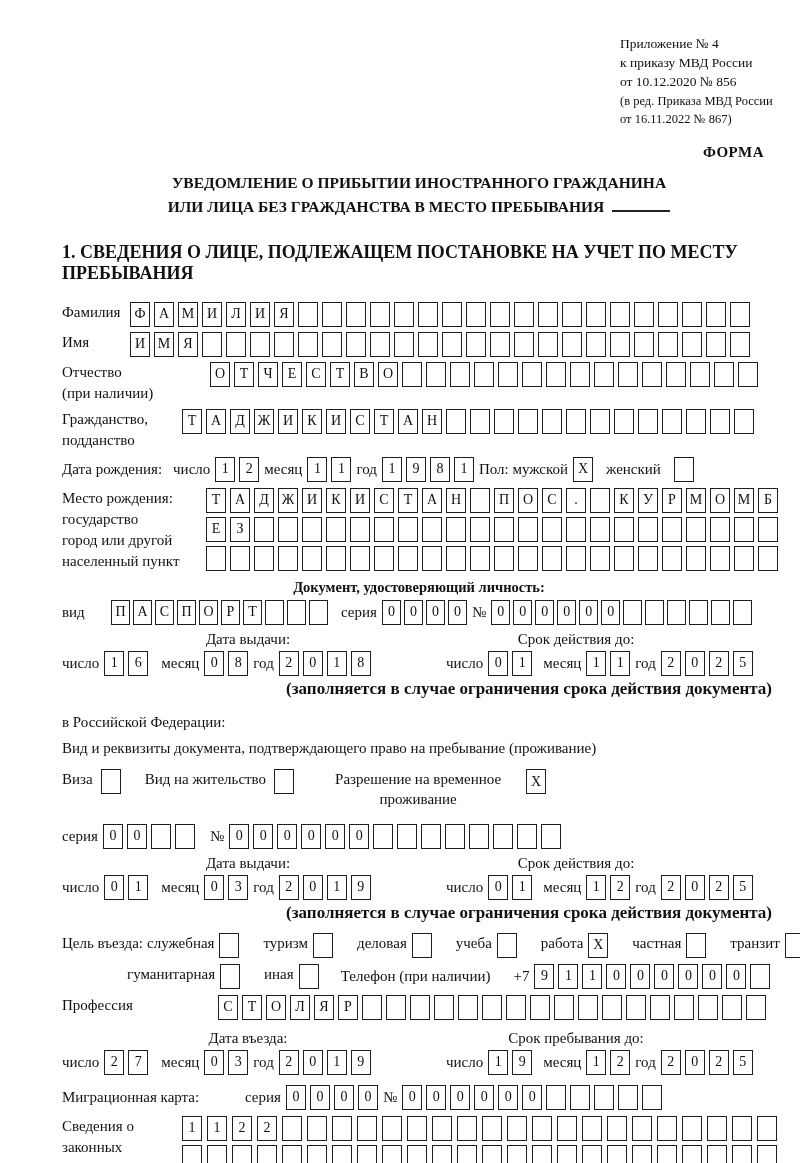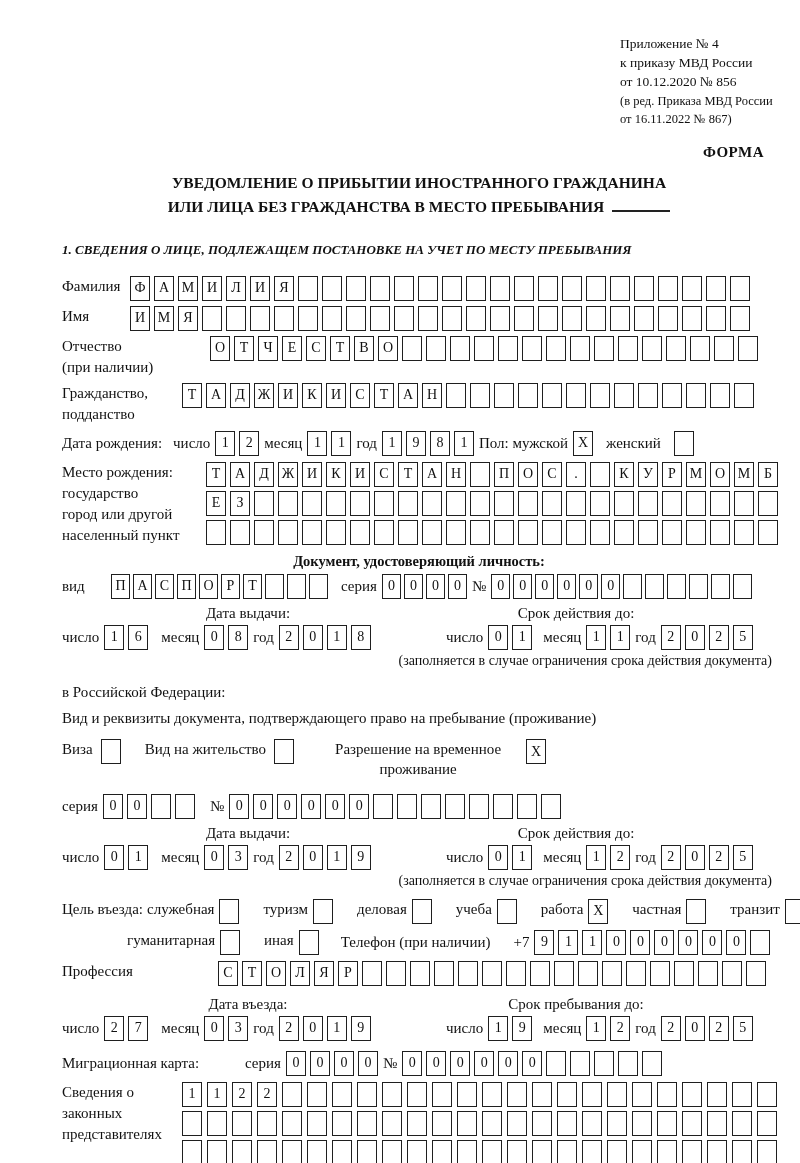--- a/index.html
+++ b/index.html
@@ -7,39 +7,39 @@
   .page {
     width:800px; height:1163px; background:#fff; color:#111;
     font-family:"Liberation Serif","DejaVu Serif",serif;
     font-size:15px; padding:34px 24px 30px 62px; overflow:hidden;
   }
   .hdr-block { margin-left:558px; line-height:1.42; font-size:13.5px; }
   .hdr-amend { margin-left:558px; line-height:1.4; font-size:12.5px; margin-top:2px; }
   .forma { text-align:right; font-weight:bold; font-size:15px; margin:16px 12px 10px 0; letter-spacing:.5px; }
   .title { text-align:center; font-weight:bold; font-size:15.5px; line-height:1.55; margin-top:0; }
   .title .blank-line { display:inline-block; width:58px; border-bottom:2px solid #222; height:14px; margin-left:8px; }
-  .sec-heading { font-weight:bold; font-size:13px; margin:22px 0 18px 0;font-style:italic; }
+  .sec-heading { font-weight:bold; font-size:18px; margin:22px 0 18px 0; }
   .row { display:flex; align-items:flex-start; margin-bottom:5px; white-space:nowrap; }
   .lbl { font-size:15px; line-height:1.4; flex:none; }
   .cells { display:flex; gap:4px; flex-wrap:nowrap; flex:none; }
   .cells.gap3 { gap:3px; }
   .gap3 .cell { width:19px; }
   .cell {
     display:inline-flex; align-items:center; justify-content:center; flex:none;
     width:20px; height:25px; border:1.6px solid #1f1f1f; font-size:14px; background:#fff;
   }
   .w68 { width:68px; } .w120 { width:120px; } .w144 { width:144px; } .w148 { width:148px; } .w156 { width:156px; }
   .stack { display:flex; flex-direction:column; gap:4px; }
   .center-bold { text-align:center; font-weight:bold; font-size:14.5px; margin:7px 0 4px 0; }
   .date-pair { display:flex; margin-bottom:2px; }
   .date-col-l { width:372px; flex:none; }
   .date-col-r { flex:1; padding-left:12px; }
   .date-title { text-align:center; font-size:15px; margin-bottom:3px; }
   .date-fields { display:flex; align-items:center; gap:5px; white-space:nowrap; }
-  .small-note { font-size:14px; text-align:right; margin:3px 4px 10px 0; }
+  .small-note { font-size:17px; text-align:right; margin:3px 4px 10px 0;font-weight:bold; }
   .plain-line { font-size:15px; line-height:1.75; }
   .opts { display:flex; align-items:flex-start; gap:24px; }
   .opt { display:flex; align-items:flex-start; gap:8px; }
   .opt-label { font-size:15px; line-height:1.35; }
   .stay-opts { margin:8px 0 14px 0; }
   .stay-opts .opt:nth-child(3) .opt-label { width:200px; text-align:center; white-space:normal; }
   .stay-opts .opt:nth-child(4) .opt-label { width:200px; text-align:center; white-space:normal; }
   .purpose-opts .opt { gap:5px; }
   .mt6 { margin-top:6px; } .mt10 { margin-top:10px; }
 </style>

